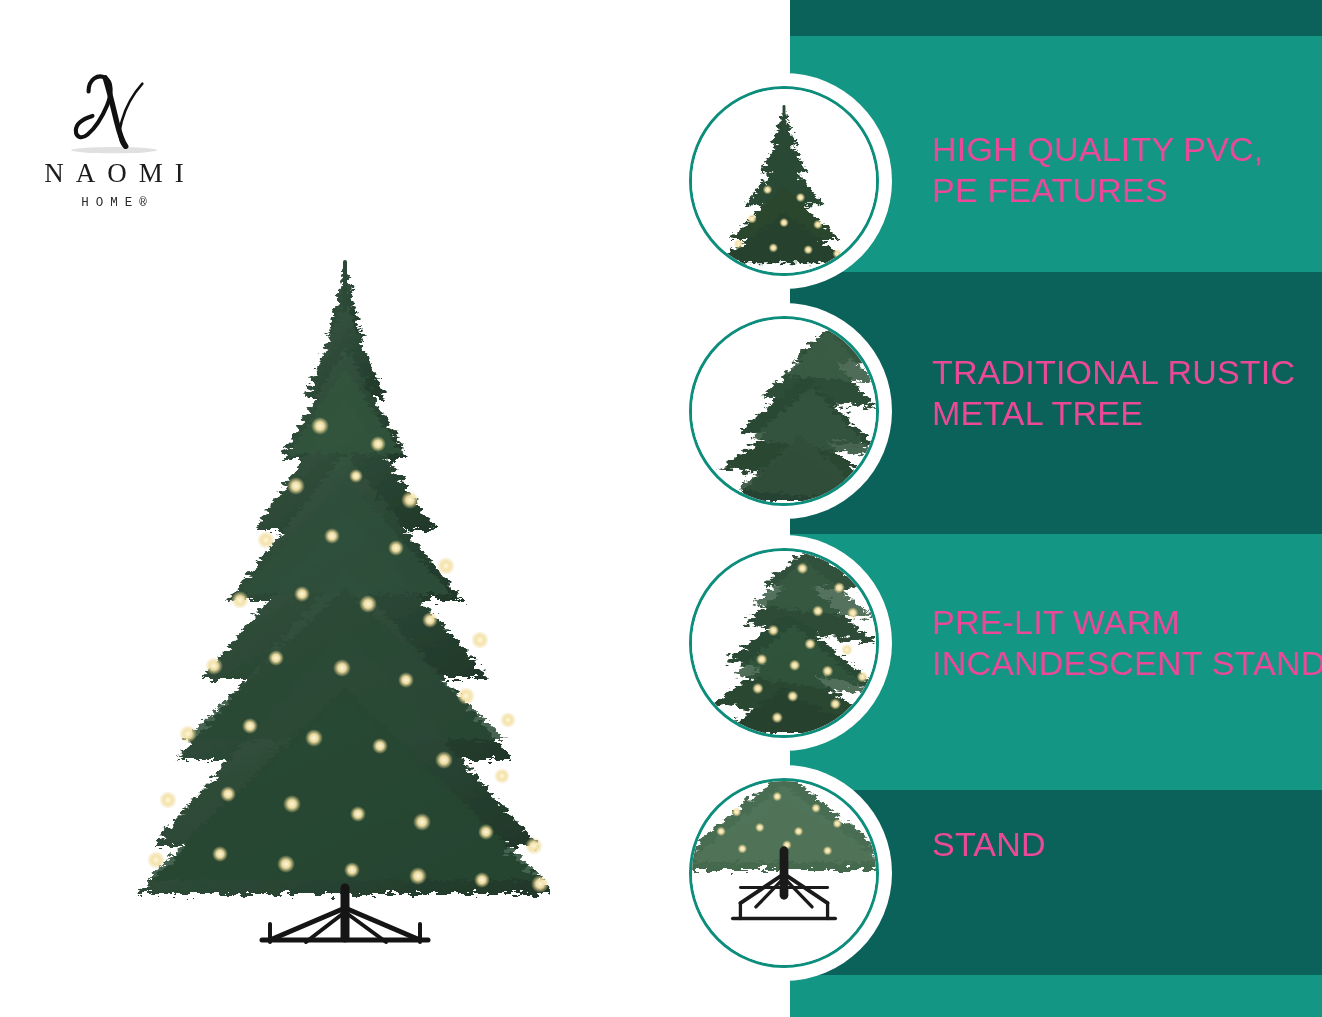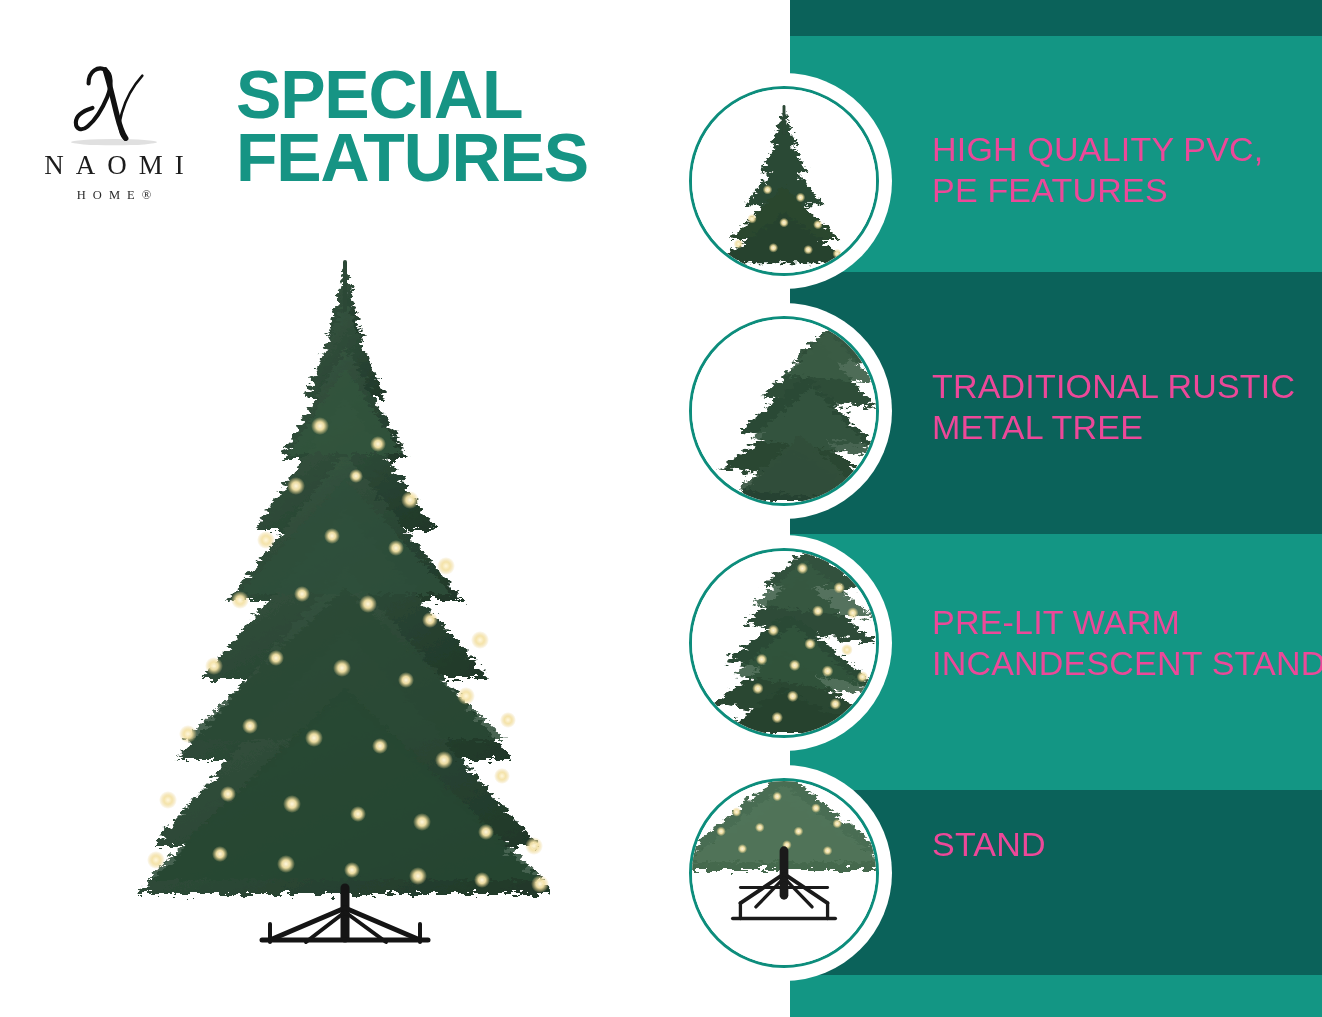--- a/index.html
+++ b/index.html
@@ -22,38 +22,38 @@
   
   .brand-logo {
     position: absolute;
     left: 14px;
     top: 60px;
     width: 200px;
     height: 150px;
     display: flex;
     flex-direction: column;
     align-items: center;
-    justify-content: flex-start;
+    justify-content: flex-end;
   }
   .logo-mark {
     width: 120px;
     height: 90px;
     display: block;
   }
   .logo-wordmark {
     font-family: "Liberation Serif", serif;
     font-size: 27px;
     letter-spacing: 12px;
     color: #1c1c1c;
     text-indent: 12px;
     line-height: 1;
     margin-top: 2px;
   }
   .logo-sub {
-    font-family: Liberation Serif, serif;
+    font-family: Liberation Mono, monospace;
     font-size: 12.5px;
     letter-spacing: 7px;
     color: #2a2a2a;
     text-indent: 7px;
     margin-top: 9px;
   }
 
   .page-title {
     position: absolute;
     left: 236px;
@@ -144,24 +144,20 @@
     <svg class="logo-mark" viewBox="0 0 120 92">
       <path d="M34 24 C34 11, 44 6, 51 10 C58 14, 58 26, 53 38 C48 50, 40 62, 33 68 C27 73, 21 71, 21 64 C21 57, 28 52, 38 49" fill="none" stroke="#111" stroke-width="4.2" stroke-linecap="round"></path>
       <path d="M51 10 C55 22, 59 40, 63 56 C66 68, 69 76, 72 80" fill="none" stroke="#111" stroke-width="5.5" stroke-linecap="round"></path>
       <path d="M89 16 C80 26, 72 40, 68 54 C65 64, 65 74, 70 80" fill="none" stroke="#111" stroke-width="2.6" stroke-linecap="round"></path>
       <ellipse cx="60" cy="84" rx="44" ry="3.2" fill="#111" opacity="0.13"></ellipse>
     </svg>
     <div class="logo-wordmark">NAOMI</div>
     <div class="logo-sub">HOME®</div>
   </div>
 
-  <h1 class="page-title">
-    <span class="t-line">SPECIAL</span>
-    <span class="t-line">FEATURES</span>
-  </h1>
 
   <div class="hero-tree">
     <svg viewBox="0 0 470 700" preserveAspectRatio="xMidYMid meet">
       <defs>
         <radialGradient id="bulb" cx="50%" cy="50%" r="50%">
           <stop offset="0%" stop-color="#fff7dd" stop-opacity="1"></stop>
           <stop offset="45%" stop-color="#f4e2a6" stop-opacity="0.95"></stop>
           <stop offset="100%" stop-color="#e9cf85" stop-opacity="0"></stop>
         </radialGradient>
         <linearGradient id="needle" x1="0" y1="0" x2="1" y2="1">
@@ -263,21 +259,21 @@
     <div class="band dark" style="top:272px; height:262px;"></div>
     <div class="band light" style="top:534px; height:256px;"></div>
     <div class="band dark" style="top:790px; height:185px;"></div>
     <div class="band light" style="top:975px; height:42px;"></div>
 
     <div class="feature-text" style="top:129px;">
       <span class="f-line">HIGH QUALITY PVC,</span>
       <span class="f-line">PE FEATURES</span>
     </div>
 
-    <div class="feature-text" style="top:366px;">
+    <div class="feature-text" style="top:352px;">
       <span class="f-line">TRADITIONAL RUSTIC</span>
       <span class="f-line">METAL TREE</span>
     </div>
 
     <div class="feature-text" style="top:594px;margin-top:8px;">
       <span class="f-line">PRE-LIT WARM</span>
       <span class="f-line">INCANDESCENT STAND</span>
     </div>
 
     <div class="feature-text" style="top:824px;">

